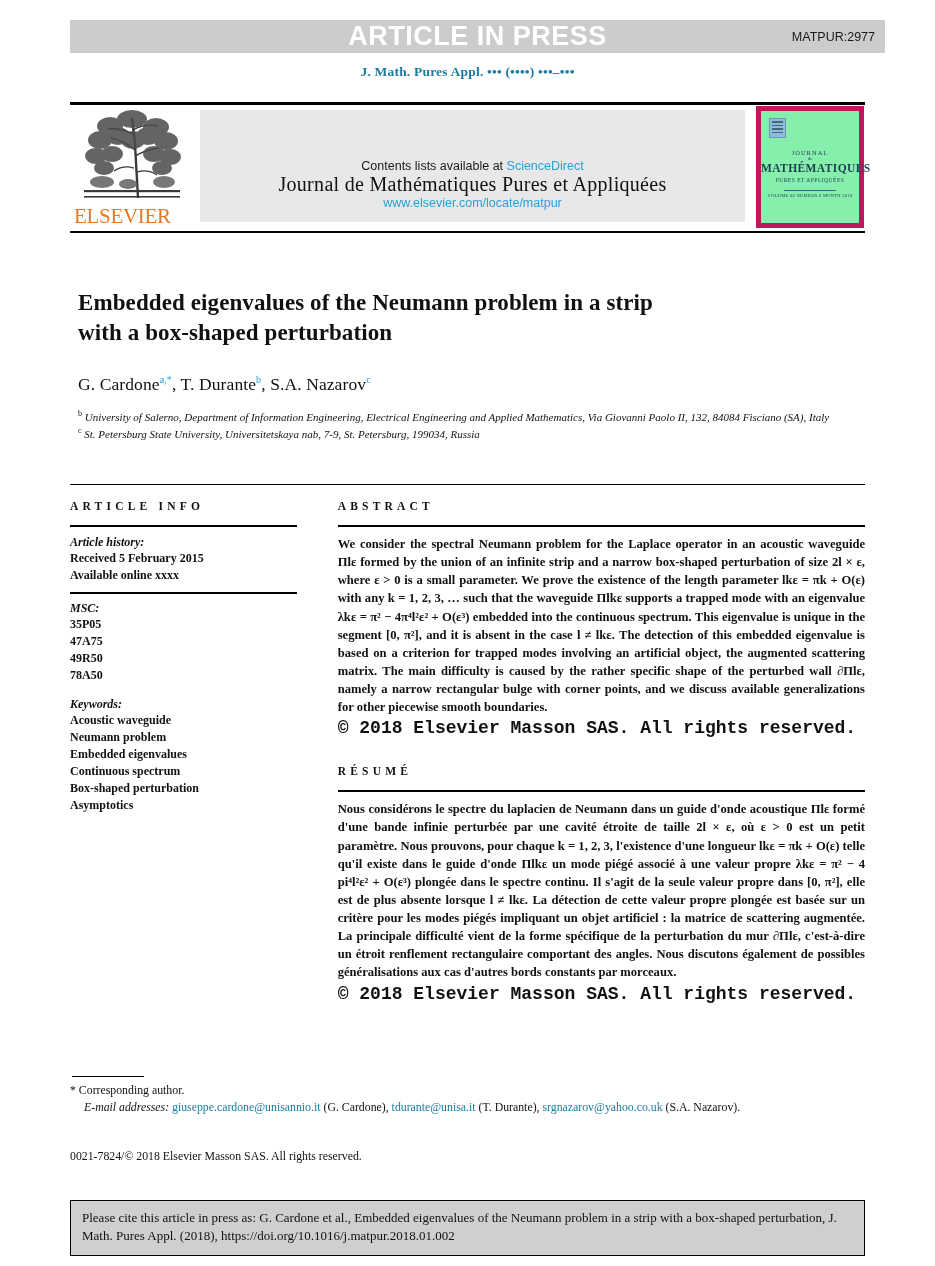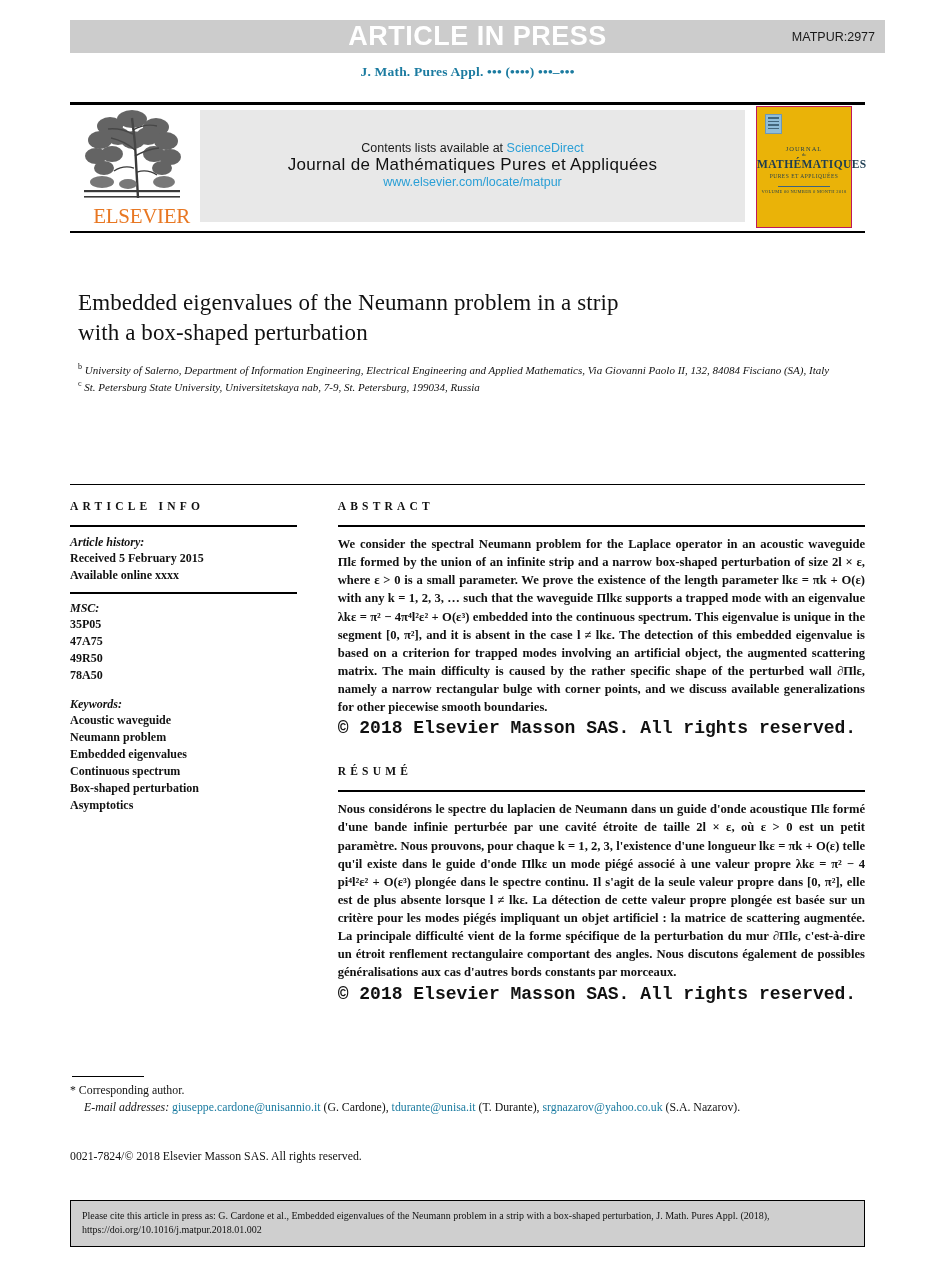--- a/index.html
+++ b/index.html
@@ -97,67 +97,67 @@
   .tree-box {
     position: absolute;
     left: 8px; top: 2px;
     width: 104px; height: 92px;
   }
   .elsevier-word {
     position: absolute;
     left: 2px;
     top: 96px;
     width: 116px;
-    text-align: right;
+    text-align: left;
     font-family: "Liberation Serif", serif;
     font-size: 21px;
     font-weight: normal;
     color: #e87722;
     letter-spacing: -0.3px;
   }
   .contents-panel {
     position: absolute;
     left: 130px;
     top: 8px;
     width: 545px;
     height: 112px;
     background: #e8e8e8;
     display: flex;
     flex-direction: column;
     align-items: center;
-    justify-content: center;
+    justify-content: flex-end;
     padding: 10px 0 12px 0;
     box-sizing: border-box;
   }
   .contents-line {
     font-family: "Liberation Sans", sans-serif;
     font-size: 12.5px;
     color: #1a1a1a;
   }
   .contents-line .sd-link { color: #2a9fd6; }
   .journal-title {
-    font-family: Liberation Sans, sans-serif;
-    font-size: 17px;
+    font-family: Liberation Serif, serif;
+    font-size: 20px;
     color: #111;
     letter-spacing: 0.3px;
     white-space: nowrap;
   }
   .journal-url {
     font-family: "Liberation Sans", sans-serif;
     font-size: 12.5px;
     color: #2a9fd6;
   }
   .cover-thumb {
     position: absolute;
     left: 686px;
     top: 4px;
-    width: 96px;
+    width: 108px;
     height: 122px;
-    background: #eab308;
-    border: 1px solid #be185d;
+    background: #86efac;
+    border: 5px solid #be185d;
     box-sizing: border-box;
   }
   .cover-badge {
     position: absolute;
     left: 8px; top: 7px;
     width: 15px; height: 18px;
     background: #8fbdd9;
     border: 1px solid #6d98b5;
   }
   .cover-badge i {
@@ -191,21 +191,21 @@
     position: absolute;
     left: 78px;
     top: 288px;
     width: 790px;
   }
   .paper-title {
     font-family: "Liberation Serif", serif;
     font-size: 23px;
     line-height: 1.30;
     color: #111;
-    font-weight: normal;
+    font-weight: bold;
     margin: 0;
     letter-spacing: 0.1px;
   }
   .authors {
     margin-top: 26px;
     font-family: "Liberation Serif", serif;
     font-size: 17.5px;
     color: #111;
     letter-spacing: 0.1px;
   }
@@ -337,21 +337,21 @@
   .cite-box {
     position: absolute;
     left: 70px;
     top: 1200px;
     width: 795px;
     background: #cfcfcf;
     border: 1px solid #000;
     box-sizing: border-box;
     padding: 8px 11px 9px 11px;
     font-family: "Liberation Serif", serif;
-    font-size: 10px;
+    font-size: 13px;
     line-height: 1.42;
     color: #111;
   }
 </style>
 </head>
 <body>
 
 <div class="page">
 
   <div class="press-bar">
@@ -429,20 +429,25 @@
 
     <div class="masthead-rule-bottom"></div>
   </div>
 
   <div class="title-block">
     <h1 class="paper-title">
       <span>Embedded eigenvalues of the Neumann problem in a strip</span><br>
       <span>with a box-shaped perturbation</span>
     </h1>
 
+    <div class="authors">
+      <span>G. Cardone</span><sup>a,*</sup>,
+      <span>T. Durante</span><sup>b</sup>,
+      <span>S.A. Nazarov</span><sup>c</sup>
+    </div>
 
     <div class="affiliations">
       <div><sup>b</sup> <span>University of Salerno, Department of Information Engineering, Electrical Engineering and Applied Mathematics, Via Giovanni Paolo II, 132, 84084 Fisciano (SA), Italy</span></div>
       <div><sup>c</sup> <span>St. Petersburg State University, Universitetskaya nab, 7-9, St. Petersburg, 199034, Russia</span></div>
     </div>
   </div>
 
   <div class="rule-under-affil"></div>
 
   <div class="cols">

